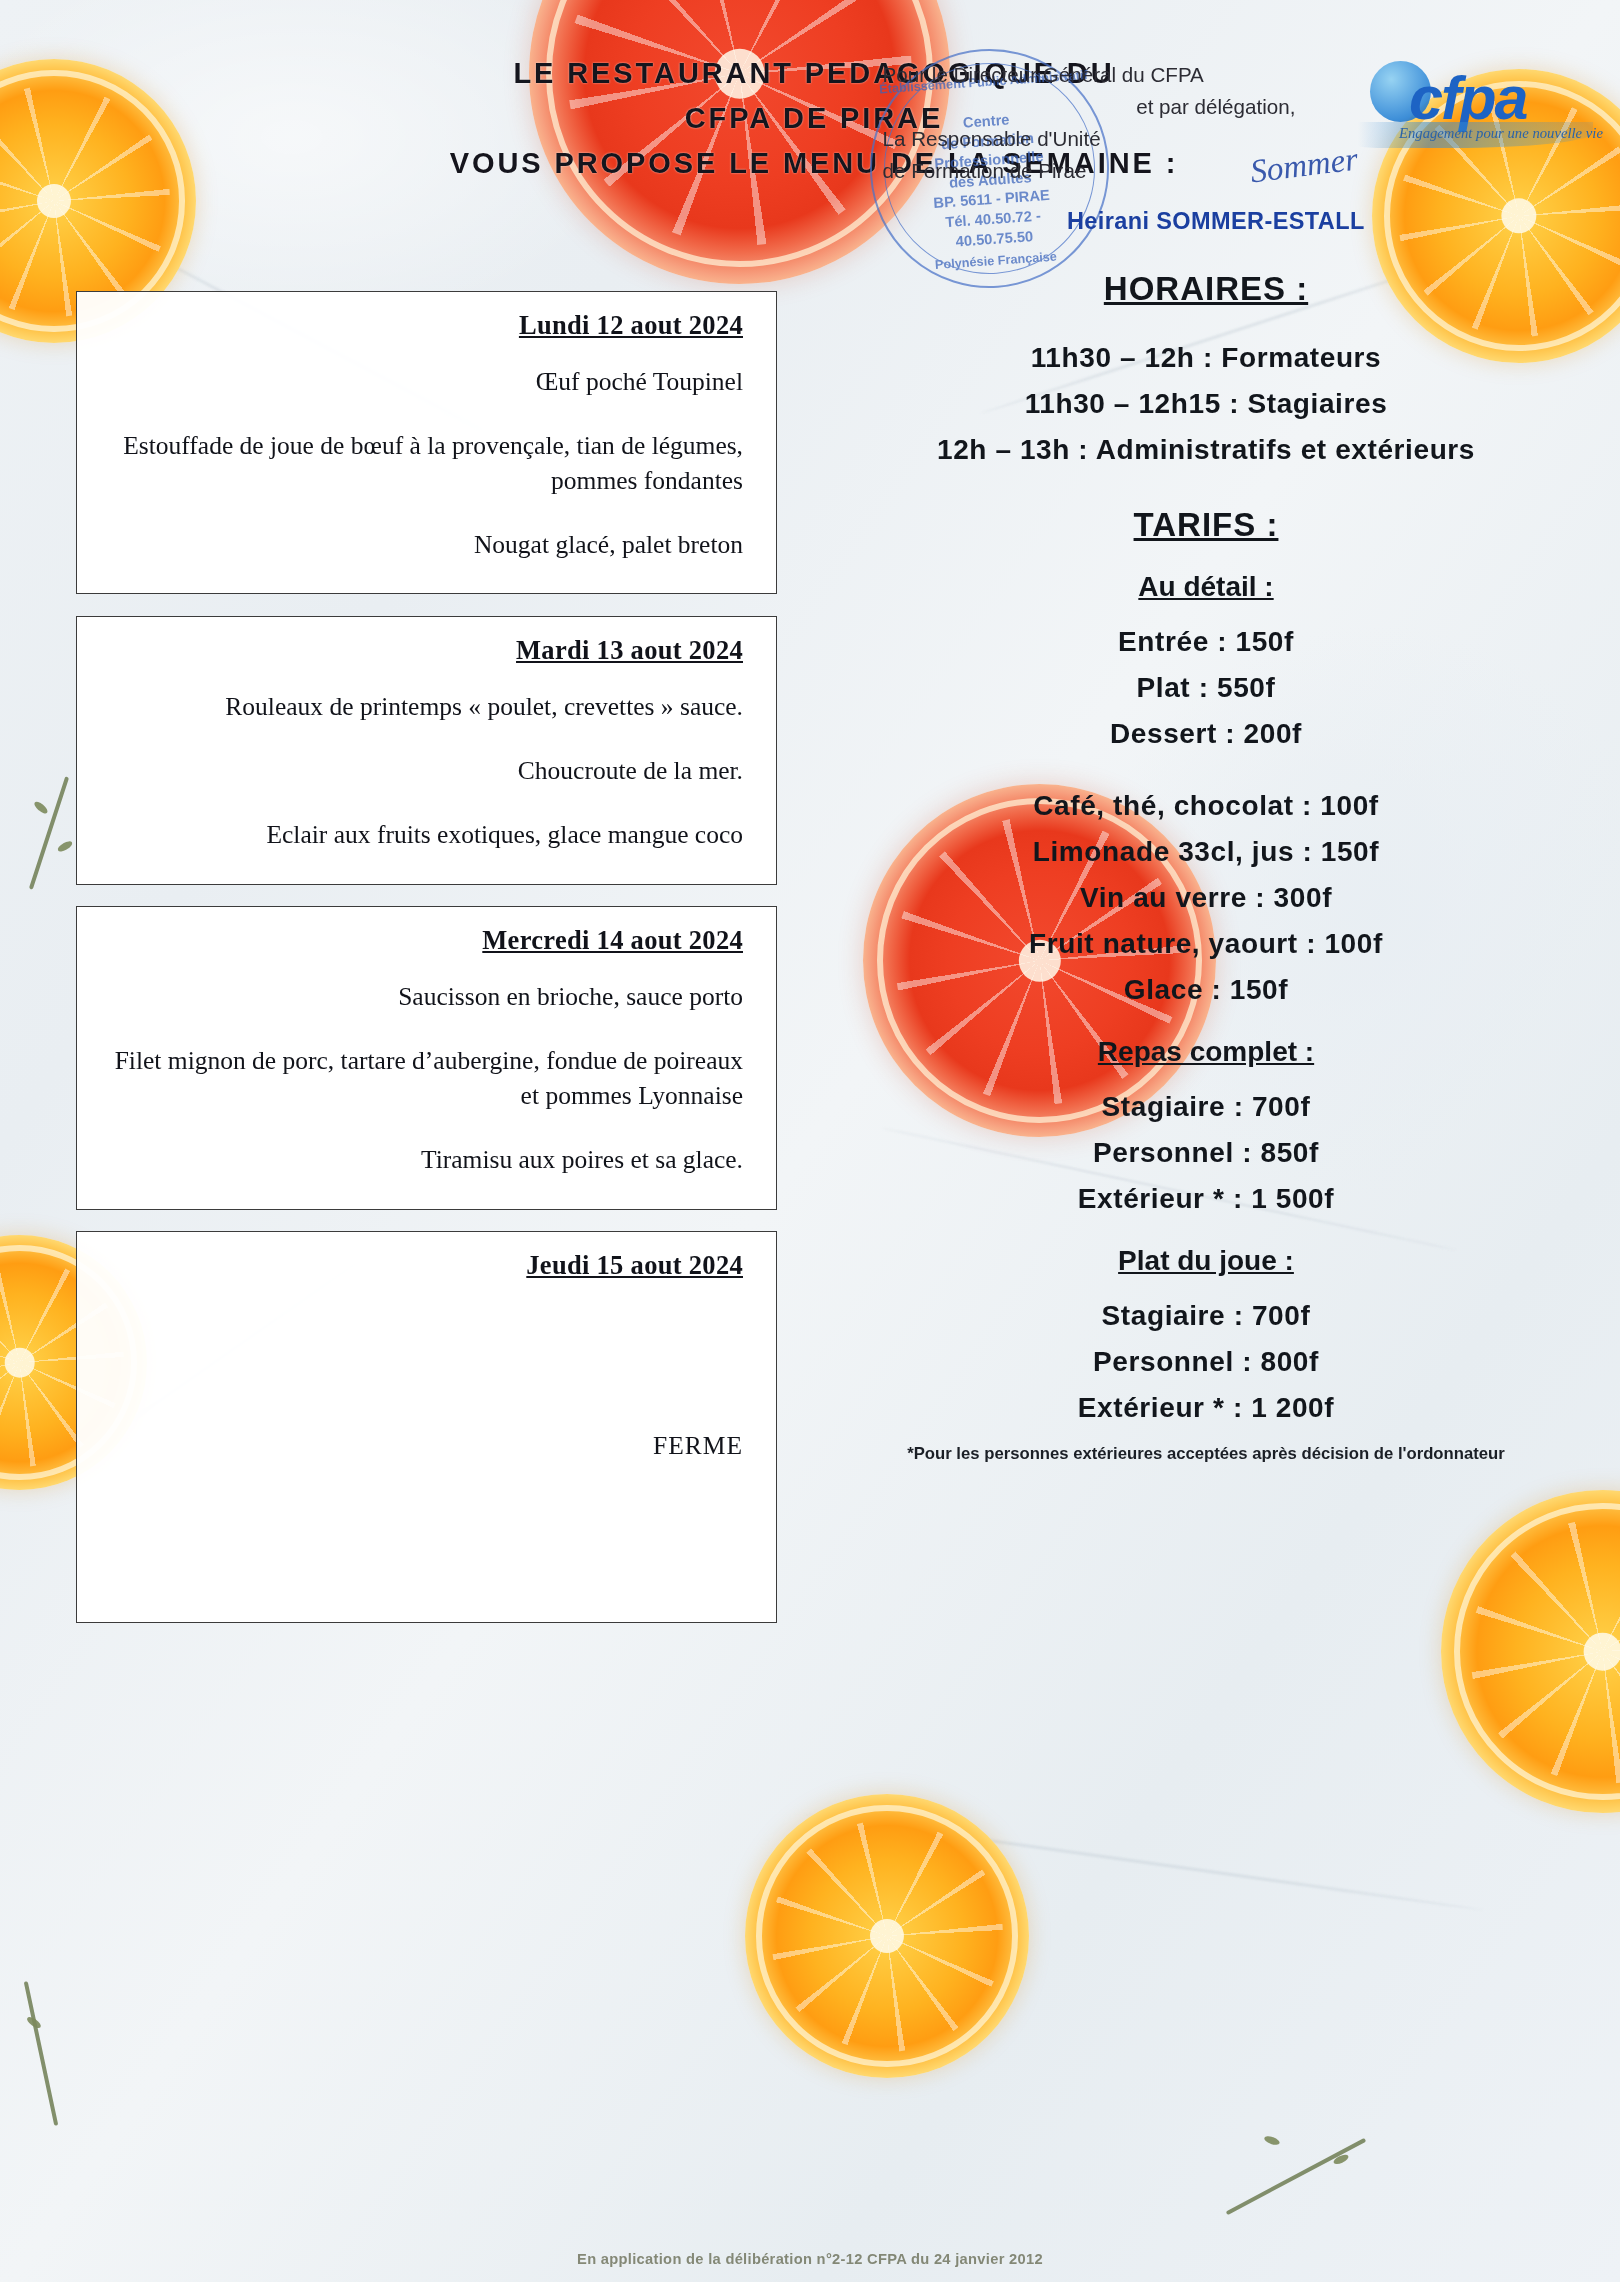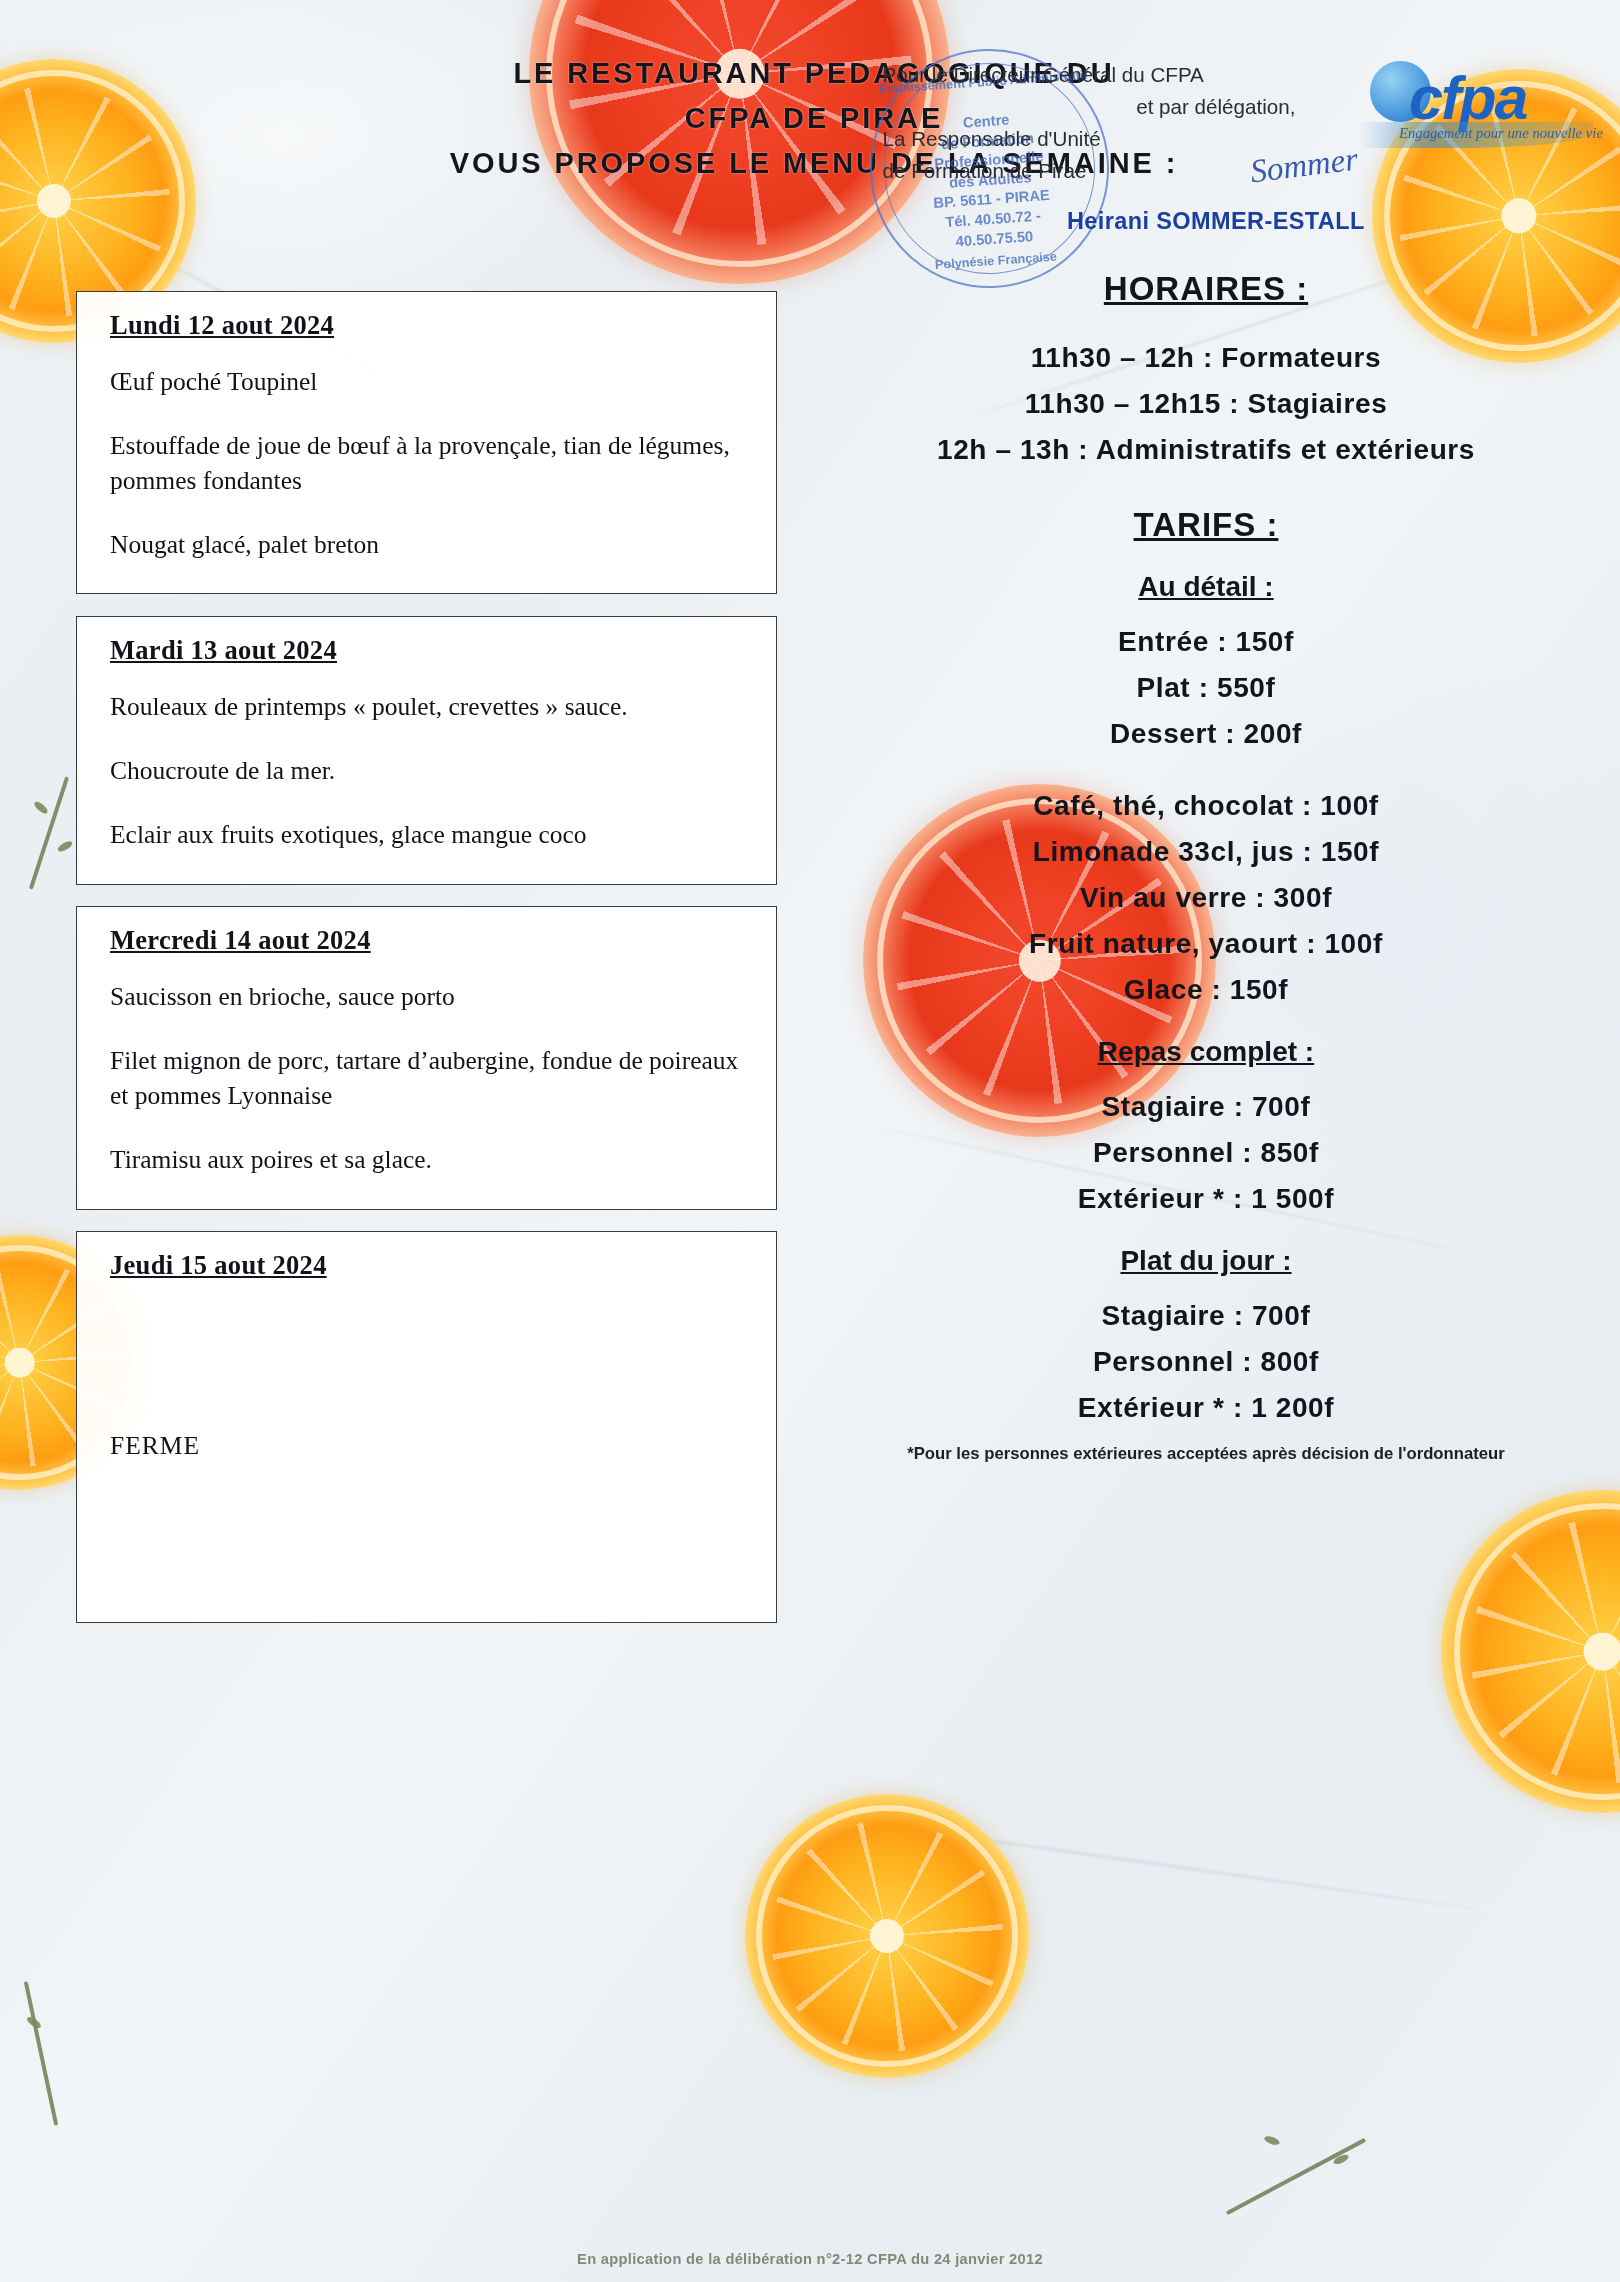--- a/index.html
+++ b/index.html
@@ -110,21 +110,21 @@
     left: 76px;
     top: 291px;
     width: 701px;
   }
   .day-card {
     background: rgba(255,255,255,0.96);
     border: 1.5px solid #3b3b3b;
     box-sizing: border-box;
     margin-bottom: 21.6px;
     padding: 17.6px 33px 25.5px 33px;
-    text-align: left;
+    text-align: right;
     color: #11131a;
   }
   .day-title {
     font-size: 26.5px;
     font-weight: bold;
     text-decoration: underline;
     margin-bottom: 23.5px;
     letter-spacing: 0.3px;
   }
   .day-line {
@@ -443,21 +443,21 @@
     <div class="r-line">Limonade 33cl, jus : 150f</div>
     <div class="r-line">Vin au verre : 300f</div>
     <div class="r-line">Fruit nature, yaourt : 100f</div>
     <div class="r-line">Glace : 150f</div>
 
     <div class="sub-title">Repas complet :</div>
     <div class="r-line">Stagiaire : 700f</div>
     <div class="r-line">Personnel : 850f</div>
     <div class="r-line">Extérieur * : 1 500f</div>
 
-    <div class="sub-title">Plat du jour :</div>
+    <div class="sub-title">Plat du joue :</div>
     <div class="r-line">Stagiaire : 700f</div>
     <div class="r-line">Personnel : 800f</div>
     <div class="r-line">Extérieur * : 1 200f</div>
 
     <div class="footnote">*Pour les personnes extérieures acceptées après décision de l'ordonnateur</div>
   </div>
 
   <div id="footer-legal">En application de la délibération n°2-12 CFPA du 24 janvier 2012</div>
 
 </div>

